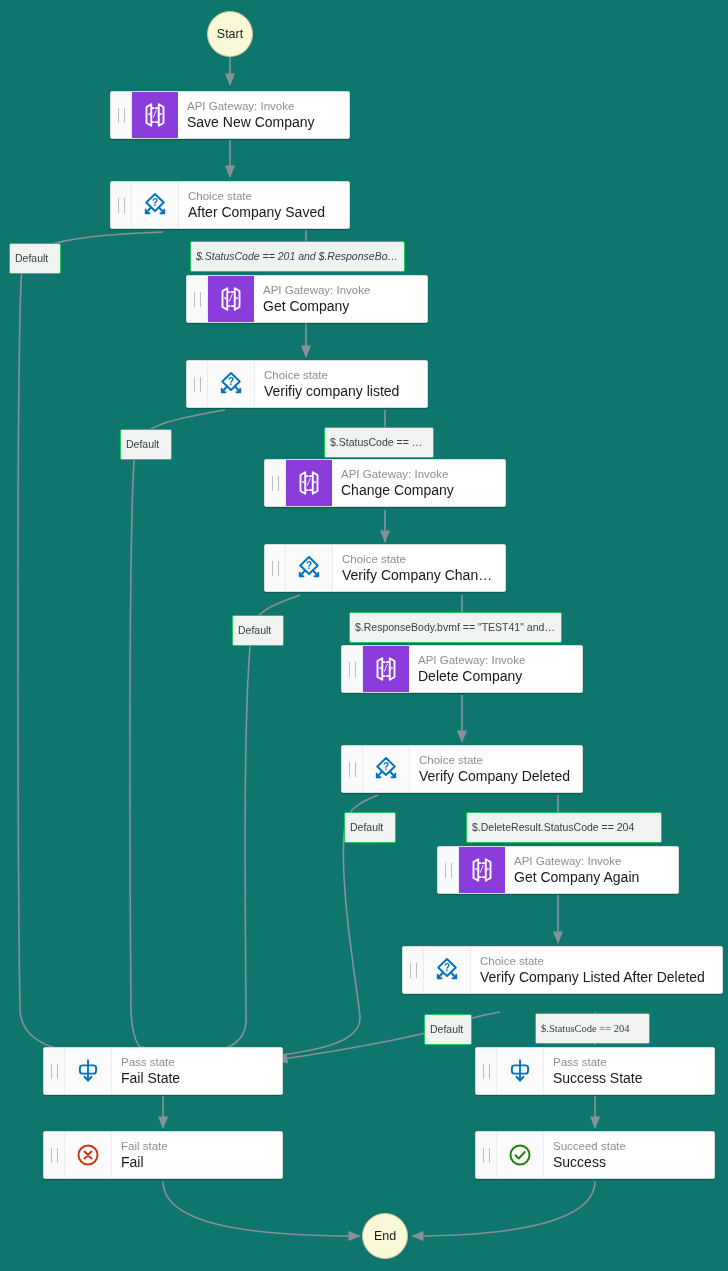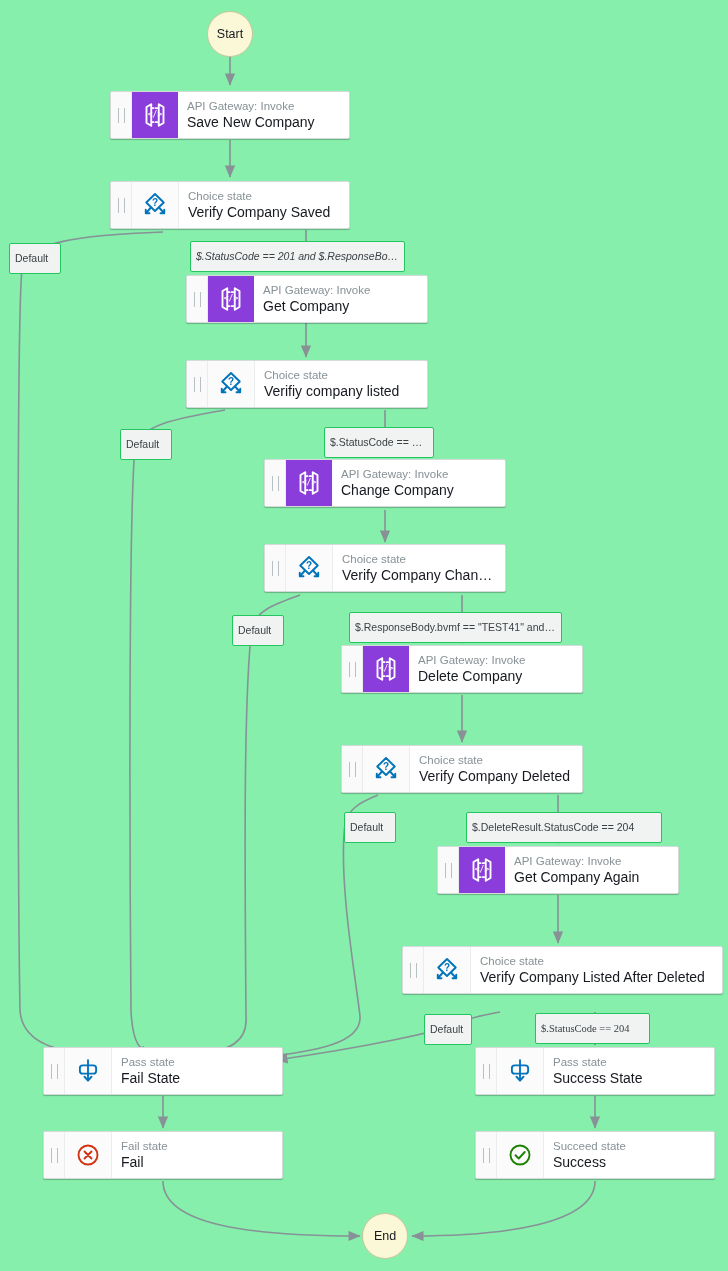--- a/index.html
+++ b/index.html
@@ -7,21 +7,21 @@
     padding: 0;
     background: #000000;
   }
   body {
     font-family: "Liberation Sans", sans-serif;
   }
   #canvas {
     position: relative;
     width: 728px;
     height: 1271px;
-    background: #86efac;
+    background: #0f766e;
     overflow: hidden;
   }
   #edge-layer {
     position: absolute;
     left: 0;
     top: 0;
     width: 728px;
     height: 1271px;
     pointer-events: none;
   }
@@ -200,21 +200,21 @@
           <g fill="none" stroke="#0073bb" stroke-width="1.5" stroke-linejoin="round" stroke-linecap="round">
             <path d="M12 3.2 L19 10 L12 16.8 L5 10 Z"></path>
             <path d="M8.6 14.2 L4.6 18.6 M4.6 18.6 H7.6 M4.6 18.6 V15.8"></path>
             <path d="M15.4 14.2 L19.4 18.6 M19.4 18.6 H16.4 M19.4 18.6 V15.8"></path>
           </g>
           <text x="12" y="12.5" font-size="8" fill="#0073bb" text-anchor="middle" font-weight="bold">?</text>
         </svg>
     </div>
     <div class="labels">
       <div class="sub">Choice state</div>
-      <div class="title">Verify Company Saved</div>
+      <div class="title">After Company Saved</div>
     </div>
   </div>
 
   <div class="node" style="left:186px; top:275px; width:242px;">
     <div class="grip">
         <i></i>
       </div>
     <div class="iconbox purple">
       <svg width="30" height="30" viewBox="0 0 24 24">
           <g fill="none" stroke="#ffffff" stroke-width="1.5" stroke-linejoin="round">

